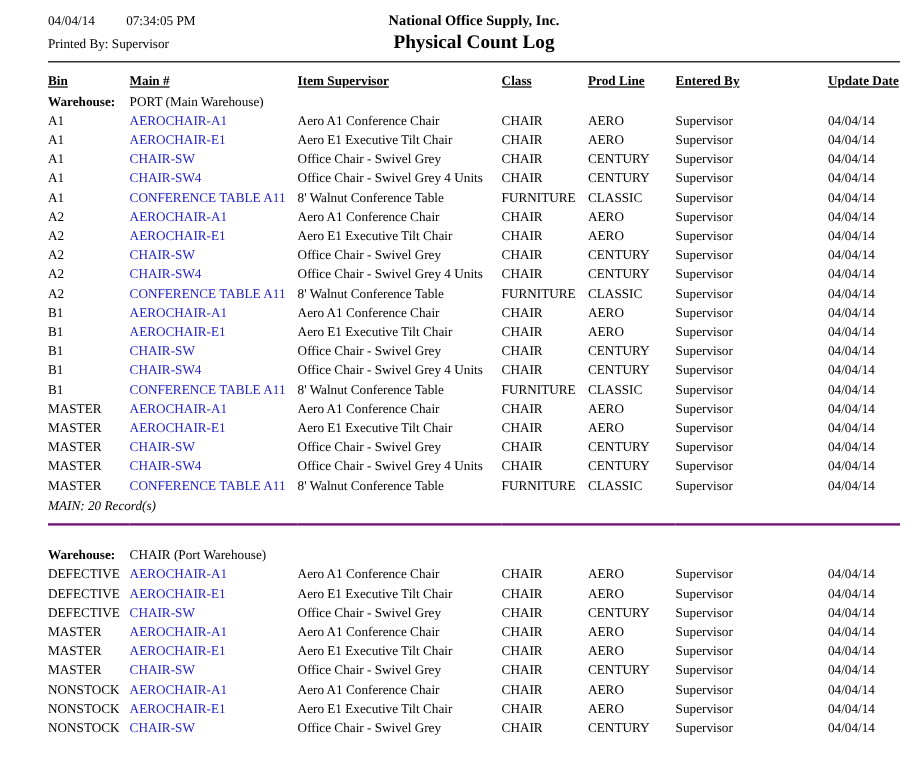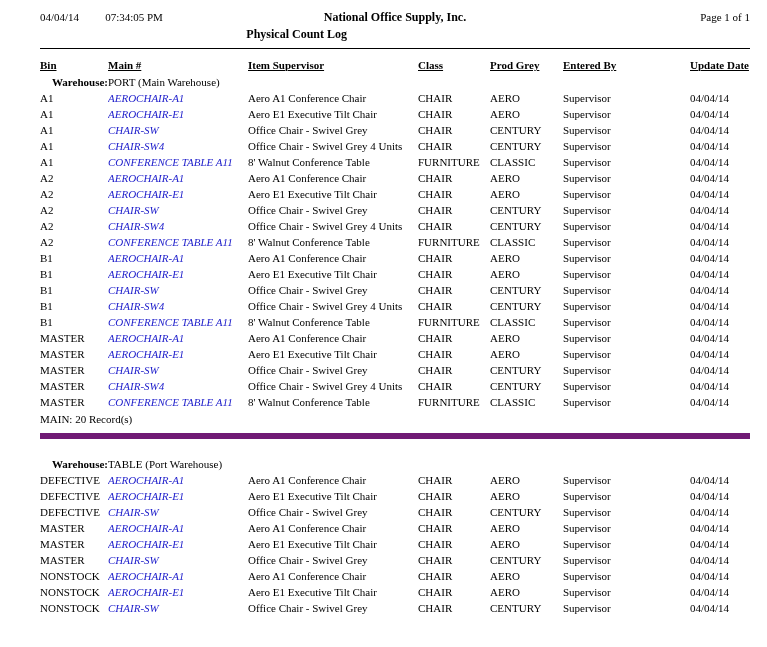--- a/index.html
+++ b/index.html
@@ -3,54 +3,54 @@
 <meta charset="utf-8">
 <style>
   html,body{margin:0;padding:0;background:#ffffff;}
   body{
     width:767px;height:647px;overflow:hidden;
     font-family:"Liberation Serif", serif;
     font-size:11px;color:#000;
   }
   .page{padding:10px 17px 0 40px;}
   
-  .hdr-row{display:grid;grid-template-columns:1fr auto 1fr;align-items:baseline;gap:48px;}
+  .hdr-row{display:grid;grid-template-columns:1fr auto 1fr;align-items:baseline;}
   .hdr-left{text-align:left;white-space:nowrap;}
-  .hdr-center{text-align:right;white-space:nowrap;}
+  .hdr-center{text-align:left;white-space:nowrap;}
   .hdr-right{text-align:right;white-space:nowrap;}
   .company{font-weight:bold;font-size:12px;}
-  .report-title{font-weight:bold;font-size:12px;padding-top:2px;}
+  .report-title{font-weight:bold;font-size:16px;padding-top:2px;}
   .time-gap{display:inline-block;width:26px;}
   .hdr-rule{border:0;border-top:1px solid #000;margin:6px 0 0 0;}
   
   table{border-collapse:collapse;width:710px;table-layout:fixed;margin-top:8px;}
   th,td{padding:0;text-align:left;vertical-align:middle;font-size:11px;height:16px;
         overflow:hidden;white-space:nowrap;}
   th{font-weight:bold;}
   th span{text-decoration:underline;}
-  .bold{font-weight:bold;text-align:right;}
-  .item-link{color:var(--link-color,#2222cc);font-style:italic;}
-  .group-footer{border-bottom:6px solid #701a75;height:20px;vertical-align:top;padding-top:3px;}
+  .bold{font-weight:bold;}
+  .item-link{color:var(--link-color,#2222cc);}
+  .group-footer{font-style:italic;border-bottom:2px solid #701a75;height:20px;vertical-align:top;padding-top:3px;}
   .group-gap td{padding-top:16px;}
   .group-row td{height:17px;}
 </style>
 </head>
 <body>
 
 <div class="page">
 
   <header>
     <div class="hdr-row">
       <div class="hdr-left">
         <span>04/04/14</span><span class="time-gap"></span><span>07:34:05 PM</span>
       </div>
       <div class="hdr-center company">National Office Supply, Inc.</div>
-      <div class="hdr-right">Page 1 of 1</div>
     </div>
     <div class="hdr-row">
+      <div class="hdr-left">Printed By: Supervisor</div>
       <div class="hdr-center report-title">Physical Count Log</div>
       <div class="hdr-right"></div>
     </div>
     <hr class="hdr-rule">
   </header>
 
   <table>
     <colgroup>
       <col style="width:68px">
         <col style="width:140px">
@@ -59,21 +59,21 @@
         <col style="width:73px">
         <col style="width:127px">
       <col style="width:60px">
     </colgroup>
     <thead>
       <tr>
         <th><span>Bin</span></th>
         <th><span>Main #</span></th>
         <th><span>Item Supervisor</span></th>
         <th><span>Class</span></th>
-        <th><span>Prod Grey</span></th>
+        <th><span>Prod Line</span></th>
         <th><span>Entered By</span></th>
         <th><span>Update Date</span></th>
       </tr>
     </thead>
     <tbody id="report-body">
         <tr class="group-row">
           <td class="bold">Warehouse:</td>
           <td colspan="6"> PORT (Main Warehouse)</td>
         </tr>
         <tr class="data-row">
@@ -254,21 +254,21 @@
           <td>FURNITURE</td>
           <td>CLASSIC</td>
           <td>Supervisor</td>
           <td>04/04/14</td>
         </tr>
         <tr class="footer-row">
           <td class="group-footer" colspan="7">MAIN: 20 Record(s)</td>
         </tr>
         <tr class="group-row group-gap">
           <td class="bold">Warehouse:</td>
-          <td colspan="6"> TABLE (Port Warehouse)</td>
+          <td colspan="6"> CHAIR (Port Warehouse)</td>
         </tr>
         <tr class="data-row">
           <td>DEFECTIVE</td>
           <td class="item-link">AEROCHAIR-A1</td>
           <td>Aero A1 Conference Chair</td>
           <td>CHAIR</td>
           <td>AERO</td>
           <td>Supervisor</td>
           <td>04/04/14</td>
         </tr>

